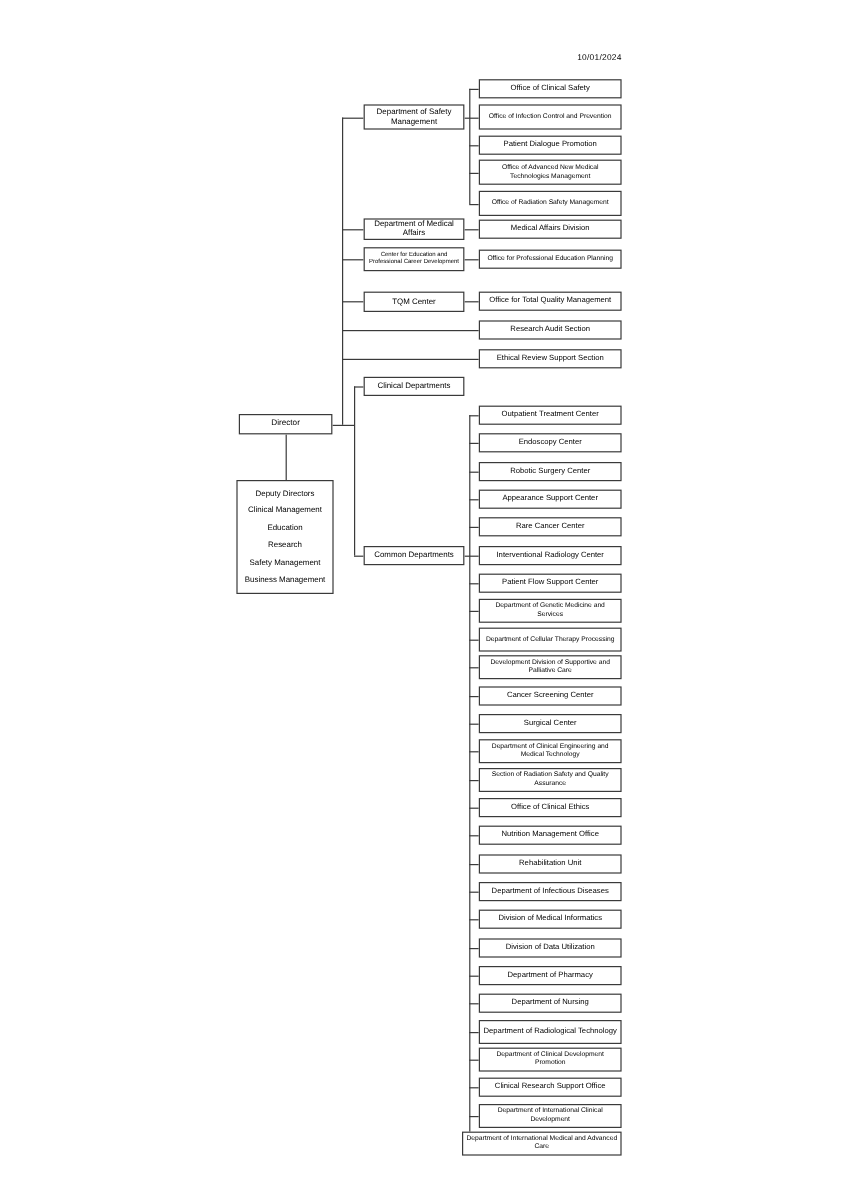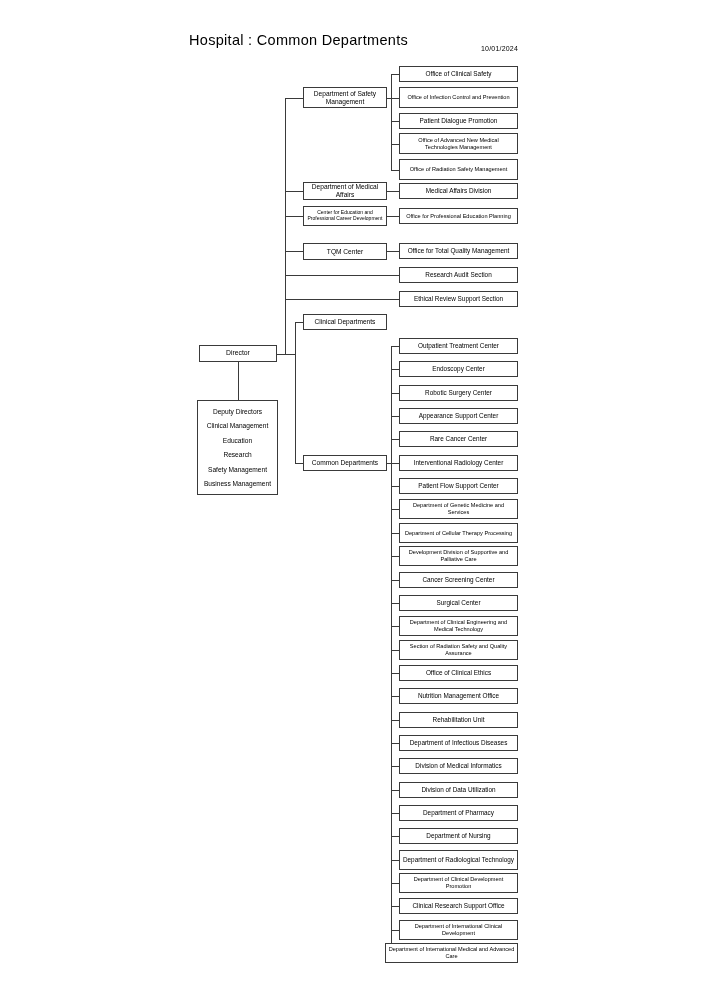--- a/index.html
+++ b/index.html
@@ -79,21 +79,20 @@
     background: #3a3a3a;
   }
   .ln.h { height: 1px; }
   .ln.v { width: 1px; }
 </style>
 </head>
 <body>
 
 <div id="page">
 
-  <div id="chart-title">Hospital : Common Departments</div>
   <div id="chart-date">10/01/2024</div>
 
   <div id="lines">
       <div class="ln v" style="left: 391px; top: 74px; height: 96px;"></div>
       <div class="ln h" style="left: 391px; top: 74px; width: 8px;"></div>
       <div class="ln h" style="left: 391px; top: 98px; width: 8px;"></div>
       <div class="ln h" style="left: 391px; top: 121px; width: 8px;"></div>
       <div class="ln h" style="left: 391px; top: 144px; width: 8px;"></div>
       <div class="ln h" style="left: 391px; top: 170px; width: 8px;"></div>
       <div class="ln h" style="left: 387px; top: 98px; width: 4px;"></div>

